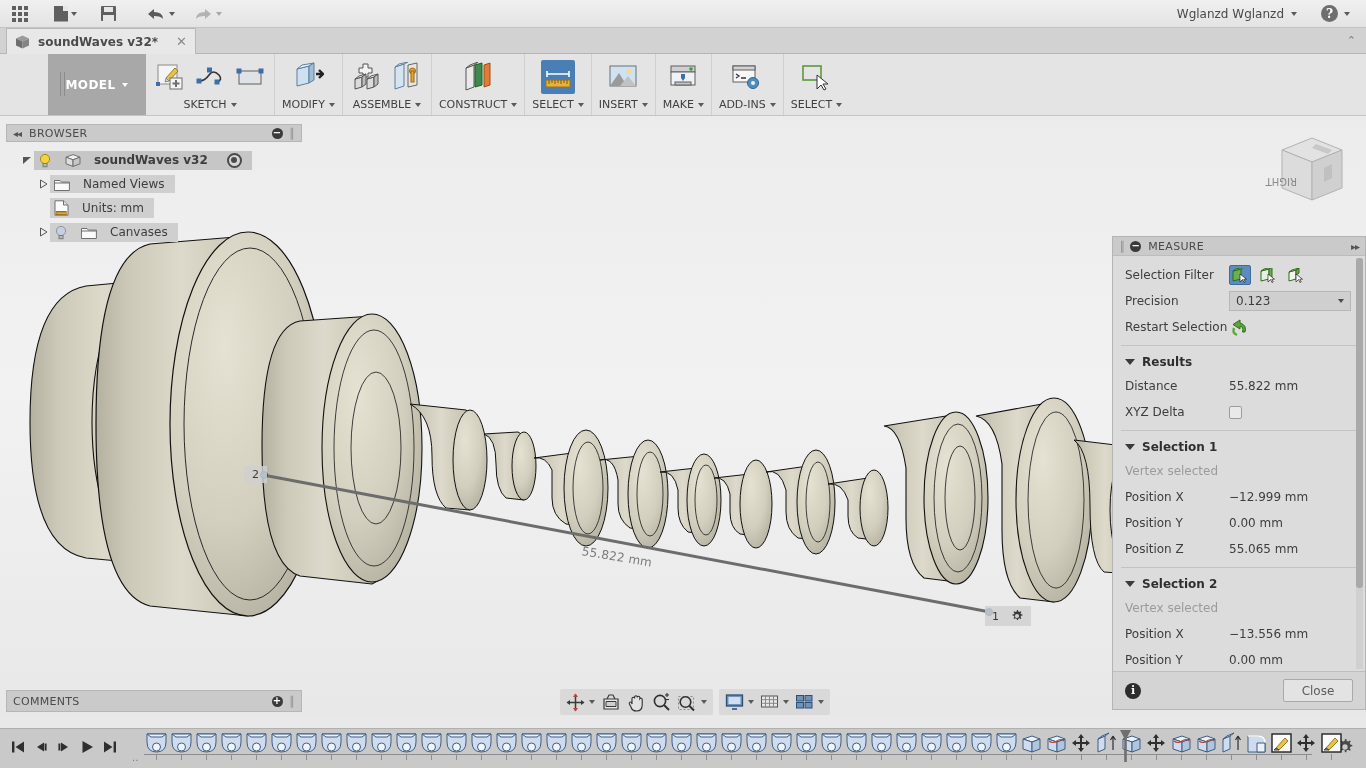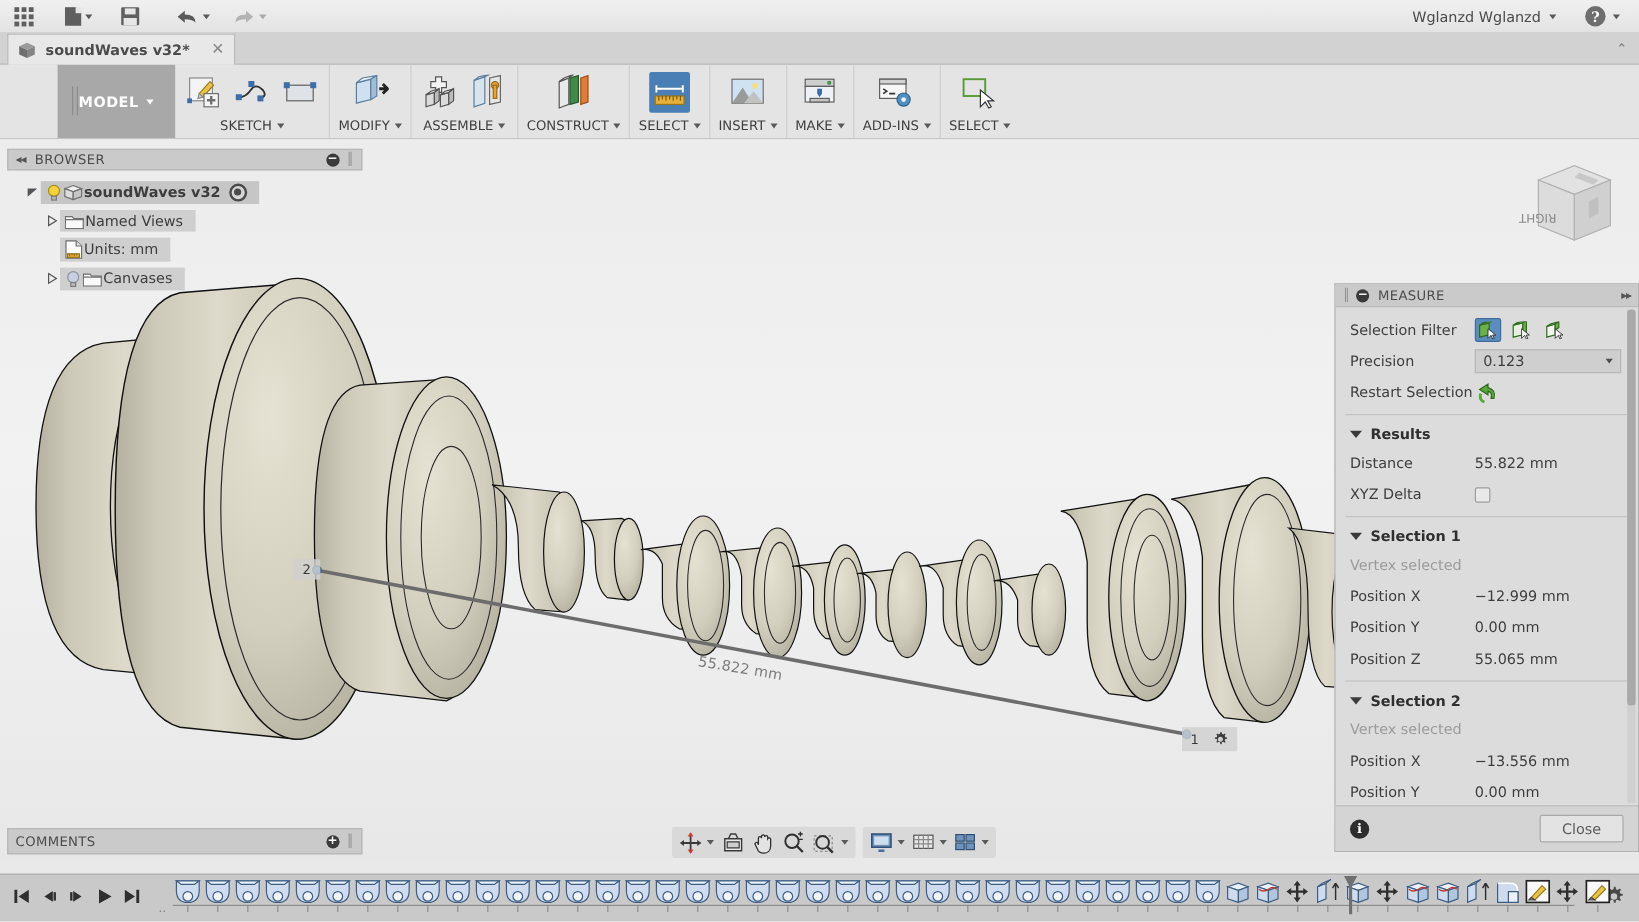--- a/index.html
+++ b/index.html
@@ -159,21 +159,21 @@
     display: flex; align-items: center; height: 24px; font-size: 12px; cursor: default;
   }
   .tarrow {
     width: 14px; margin-left: 30px; color: #555; flex: none;
     display: flex; align-items: center; justify-content: center;
   }
   .tarrow.none { visibility: hidden; }
   .tarrow svg { display: block; }
   .tnode-body {
     display: flex; align-items: center; background: #cfcfcf; padding: 2px 10px 2px 4px;
-    gap: 1px;
+    gap: 13px;
   }
   .tnode.root .tnode-body { background: #c6c6c6; }
   .bulb { width: 14px; height: 15px; flex: none; }
   .folder { width: 16px; height: 13px; flex: none; }
   .tlabel { color: #3d3d3d; white-space: nowrap; }
   .tlabel.bold { font-weight: bold; }
   .eye-btn {
     width: 15px; height: 15px; border-radius: 50%; border: 2px solid #4a4a4a;
     background: #d6d6d6; display: flex; align-items: center; justify-content: center;
     margin-left: 6px; cursor: pointer;

